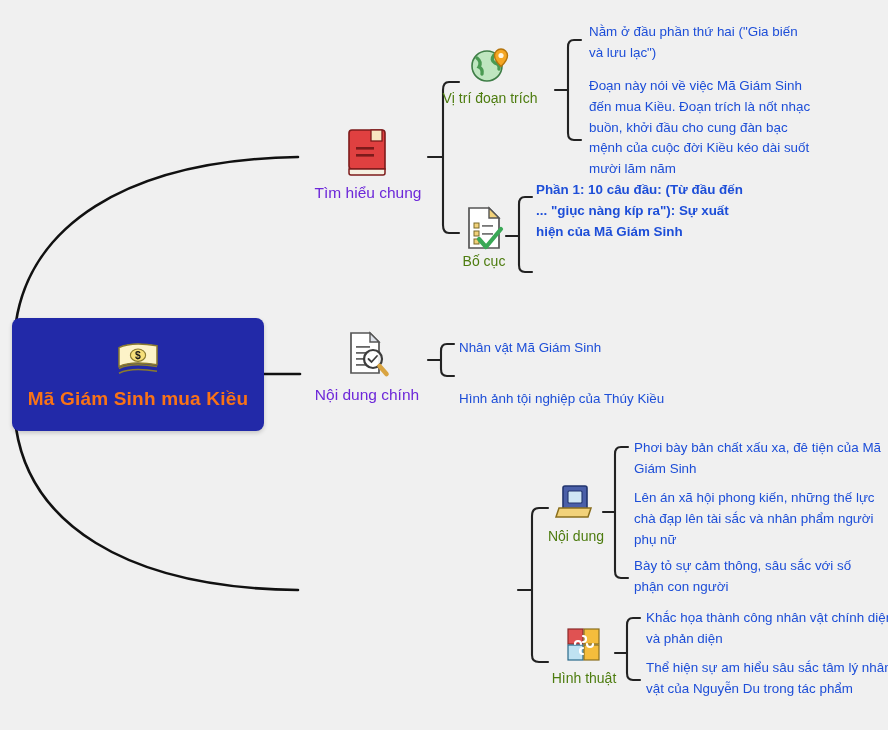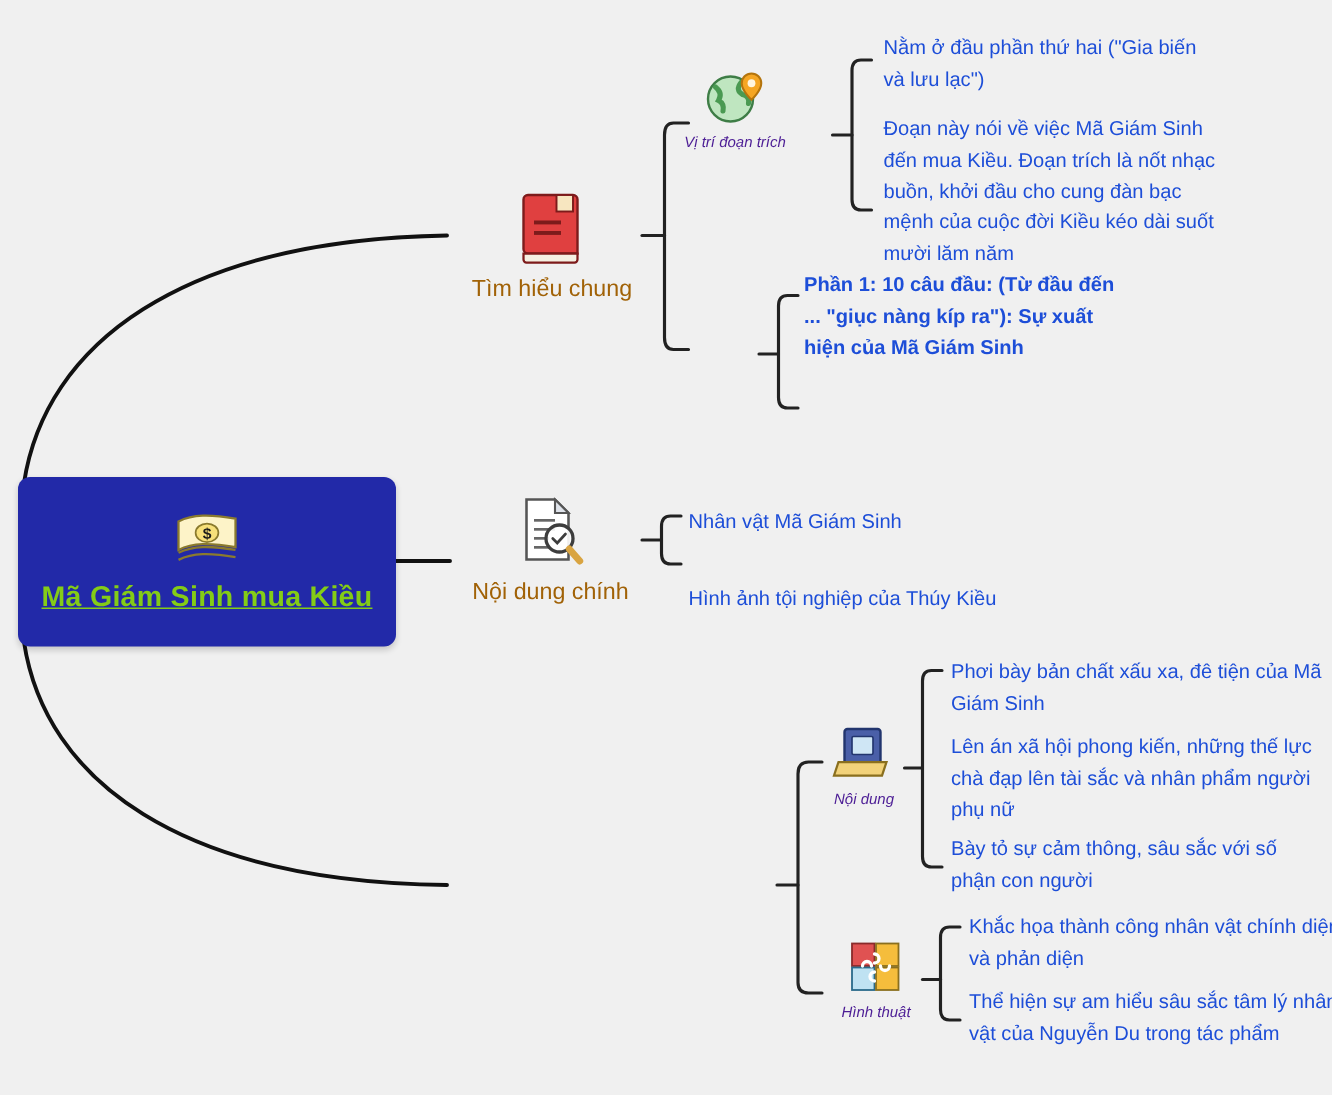--- a/index.html
+++ b/index.html
@@ -38,61 +38,59 @@
     height: 113px;
     background: #2229a8;
     border-radius: 8px;
     box-shadow: 0 2px 4px rgba(0,0,0,0.18);
     display: flex;
     flex-direction: column;
     align-items: center;
     justify-content: center;
   }
   .central-node .central-label {
-    color: #84cc16;
+    color: #f97316;
     font-size: 19px;
     font-weight: bold;
     letter-spacing: .2px;
     margin-top: 10px;
     white-space: nowrap;
-    text-decoration: underline;
   }
   .money-icon { width: 46px; height: 38px; display:block; }
 
   
   .branch {
     position: absolute;
     display: flex;
     flex-direction: column;
     align-items: center;
     width: 210px;
     text-align: center;
   }
   .branch .b-label {
     font-size: 15.5px;
-    color: #a16207;
+    color: #6d28d9;
     white-space: nowrap;
     margin-top: 4px;
   }
   .branch .b-icon { height: 56px; display:flex; align-items:center; justify-content:center;}
 
   .sub {
     position: absolute;
     display: flex;
     flex-direction: column;
     align-items: center;
     width: 130px;
     text-align: center;
   }
   .sub .s-label {
-    font-size: 10px;
-    color: #4c1d95;
+    font-size: 14px;
+    color: #4d7c0f;
     white-space: nowrap;
     margin-top: 2px;
-    font-style: italic;
   }
   .sub .s-icon { height: 46px; display:flex; align-items:center; justify-content:center;}
 
   
   .leaf {
     position: absolute;
     font-size: 13.4px;
     line-height: 1.55;
     color: #1d4ed8;
   }
@@ -186,20 +184,35 @@
         <path d="M33 5 a6.5 6.5 0 0 1 6.5 6.5 c0 5 -6.5 11 -6.5 11 s-6.5 -6 -6.5 -11 a6.5 6.5 0 0 1 6.5 -6.5 z" fill="#f5a623" stroke="#b4740c" stroke-width="1.4"></path>
         <circle cx="33" cy="11.5" r="2.6" fill="#fff6e0"></circle>
       </svg>
     </span>
     <span class="s-label">Vị trí đoạn trích</span>
   </div>
 
   <div class="leaf w-narrow" style="left:589px; top:22px;">Nằm ở đầu phần thứ hai ("Gia biến và lưu lạc")</div>
   <div class="leaf w-mid" style="left:589px; top:76px;">Đoạn này nói về việc Mã Giám Sinh đến mua Kiều. Đoạn trích là nốt nhạc buồn, khởi đầu cho cung đàn bạc mệnh của cuộc đời Kiều kéo dài suốt mười lăm năm</div>
 
+  <div class="sub" style="left:419px; top:205px;">
+    <span class="s-icon">
+      <svg width="42" height="46" viewBox="0 0 42 46">
+        <path d="M6 3 h20 l10 10 v30 h-30 z" fill="#ffffff" stroke="#555555" stroke-width="1.7"></path>
+        <path d="M26 3 v10 h10 z" fill="#f2d27a" stroke="#555555" stroke-width="1.4"></path>
+        <rect x="11" y="18" width="5" height="5" fill="#f2d27a" stroke="#7a6a2a" stroke-width="1"></rect>
+        <rect x="11" y="26" width="5" height="5" fill="#f2d27a" stroke="#7a6a2a" stroke-width="1"></rect>
+        <rect x="11" y="34" width="5" height="5" fill="#f2d27a" stroke="#7a6a2a" stroke-width="1"></rect>
+        <rect x="19" y="20" width="11" height="1.8" fill="#777"></rect>
+        <rect x="19" y="28" width="11" height="1.8" fill="#777"></rect>
+        <path d="M16 34 l7 8 l15 -18" fill="none" stroke="#3aa856" stroke-width="4.2" stroke-linecap="round" stroke-linejoin="round"></path>
+      </svg>
+    </span>
+    <span class="s-label">Bố cục</span>
+  </div>
 
   <div class="leaf w-narrow" style="left:536px; top:180px;font-weight:bold;">Phần 1: 10 câu đầu: (Từ đầu đến ... "giục nàng kíp ra"): Sự xuất hiện của Mã Giám Sinh</div>
 
   <div class="branch" style="left:262px; top:326px;">
     <span class="b-icon">
       <svg width="46" height="48" viewBox="0 0 46 48">
         <path d="M7 3 h19 l9 9 v31 h-28 z" fill="#ffffff" stroke="#555555" stroke-width="1.7"></path>
         <path d="M26 3 v9 h9 z" fill="#dfe3ea" stroke="#555555" stroke-width="1.4"></path>
         <rect x="12" y="16" width="14" height="1.8" fill="#666"></rect>
         <rect x="12" y="22" width="14" height="1.8" fill="#666"></rect>

